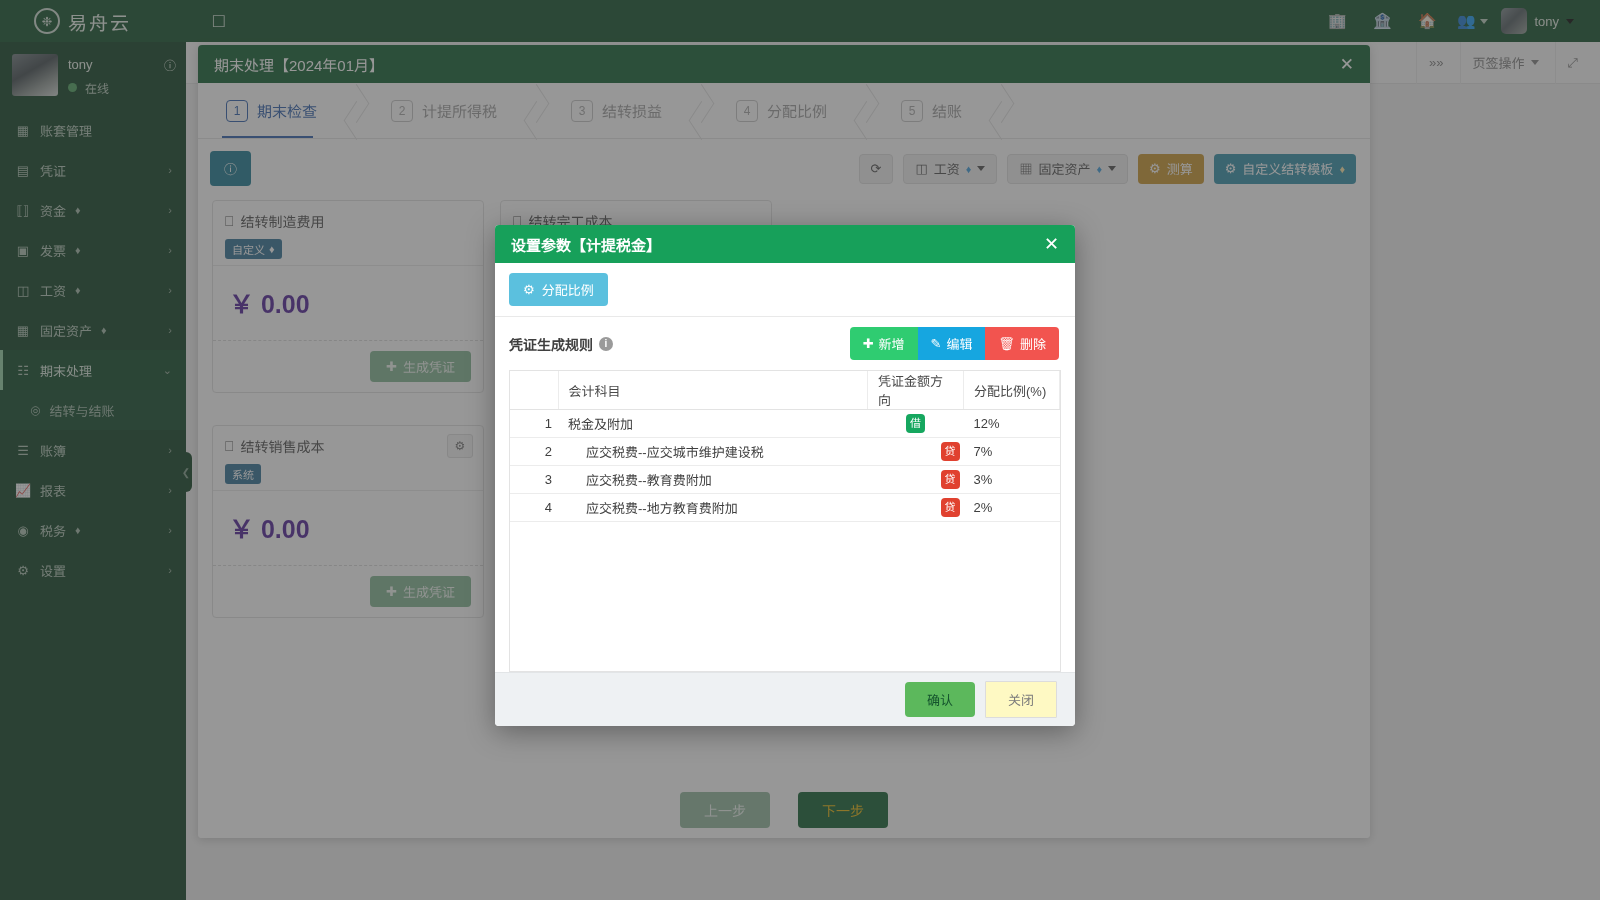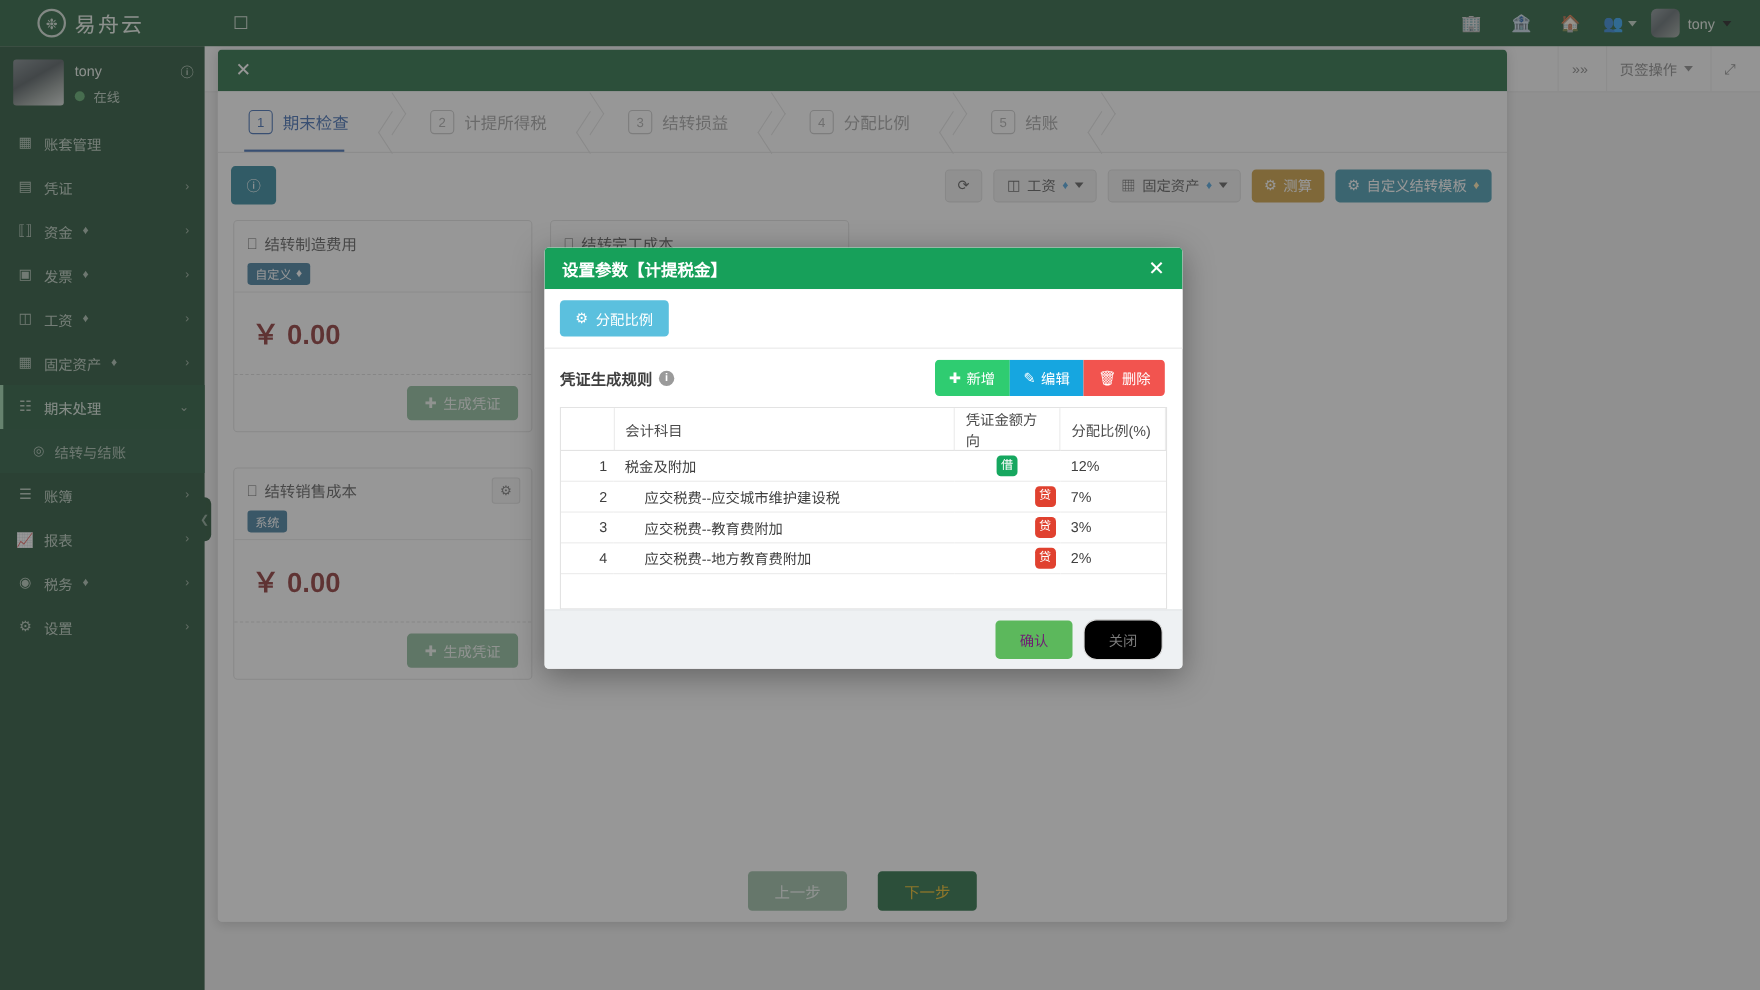--- a/index.html
+++ b/index.html
@@ -204,21 +204,21 @@
     background: #f4f4f4; display: flex; align-items: center; justify-content: center;
     color: #6b6b6b; font-size: 12px;
   }
   .card-tag {
     display: inline-flex; align-items: center; gap: 4px;
     background: #2d6f93; color: #fff; font-size: 11px;
     border-radius: 3px; padding: 2px 7px; margin: 0 0 0 12px;
   }
   .card-div { border-top: 1px solid #e8e8e8; margin: 6px 0 0 0; }
   .card-amount {
-    font-size: 25px; color: #7f1d1d; font-weight: bold; padding: 18px 12px 20px 16px;
+    font-size: 25px; color: #4c1d95; font-weight: bold; padding: 18px 12px 20px 16px;
   }
   .card-foot {
     border-top: 1px dashed #d9d9d9; padding: 10px 12px; display: flex; justify-content: flex-end;
   }
   .btn-gen {
     background: #81b38f; color: #eef5f0; border-radius: 4px;
     font-size: 13px; padding: 6px 16px; display: inline-flex; align-items: center; gap: 6px;
   }
 
   .panel-foot {
@@ -227,21 +227,21 @@
     background: #fff;
   }
   .btn-prev { background: #8fb79b; color: #edf4ef; border-radius: 4px; font-size: 14px; padding: 8px 24px; }
   .btn-next { background: #0d5c2c; color: #eab308; border-radius: 4px; font-size: 14px; padding: 8px 24px; }
 
   
   .overlay {
     position: absolute; inset: 0; background: rgba(70,70,70,.56); z-index: 20;
   }
   .modal {
-    position: absolute; left: 495px; top: 225px; width: 580px; height: 383px;
+    position: absolute; left: 495px; top: 225px; width: 580px; height: 501px;
     background: #fff; border-radius: 4px; overflow: hidden;
     box-shadow: 0 6px 28px rgba(0,0,0,.35);
     z-index: 21; display: flex; flex-direction: column;
   }
   .modal-head {
     height: 38px; background: #17a05a; color: #fff;
     display: flex; align-items: center; padding: 0 16px;
   }
   .modal-head .mh-title { flex: 1; font-size: 15px; font-weight: bold; }
   .modal-head .mh-close { font-size: 18px; cursor: pointer; }
@@ -295,22 +295,22 @@
     border-radius: 4px; color: #fff; font-size: 11px; text-align: center; padding: 0 4px;
   }
   .badge-debit { background: #16a75f; }
   .badge-credit { background: #e0412f; }
   .dir-right { text-align: right; padding-right: 4px !important; }
 
   .modal-foot {
     height: 54px; background: #eef1f3; border-top: 1px solid #e2e5e7;
     display: flex; align-items: center; justify-content: flex-end; gap: 10px; padding-right: 18px;
   }
-  .btn-ok { background: #5cb85c; color: #701a75; border-radius: 4px; font-size: 13px; padding: 8px 22px; cursor: pointer; margin-left: 32px; }
-  .btn-close2 { background: #000000; color: #7b7b7b; border: 1px solid #dcdcdc; border-radius: 12px; font-size: 13px; padding: 8px 22px; cursor: pointer; }
+  .btn-ok { background: #5cb85c; color: #14532d; border-radius: 4px; font-size: 13px; padding: 8px 22px; cursor: pointer; margin-left: 32px; }
+  .btn-close2 { background: #fef9c3; color: #7b7b7b; border: 1px solid #dcdcdc; border-radius: 1px; font-size: 13px; padding: 8px 22px; cursor: pointer; }
 </style>
 </head>
 <body>
 
 <div id="root">
 
   <div class="app-topbar">
     <div class="brand">
       <div class="brand-mark">❉</div>
       <div class="brand-text">易舟云</div>
@@ -417,20 +417,21 @@
       <div class="tb-ctl">
         <span>页签操作</span>
         <span class="caret"></span>
       </div>
       <div class="tb-ctl">⤢</div>
     </div>
   </div>
 
   <div class="panel">
     <div class="panel-head">
+      <div class="ph-title">期末处理【2024年01月】</div>
       <div class="ph-close">✕</div>
     </div>
 
     <div class="steps">
       <div class="step current">
         <span class="num">1</span>
         <span>期末检查</span>
       </div>
       <div class="step-sep"></div>
       <div class="step">

